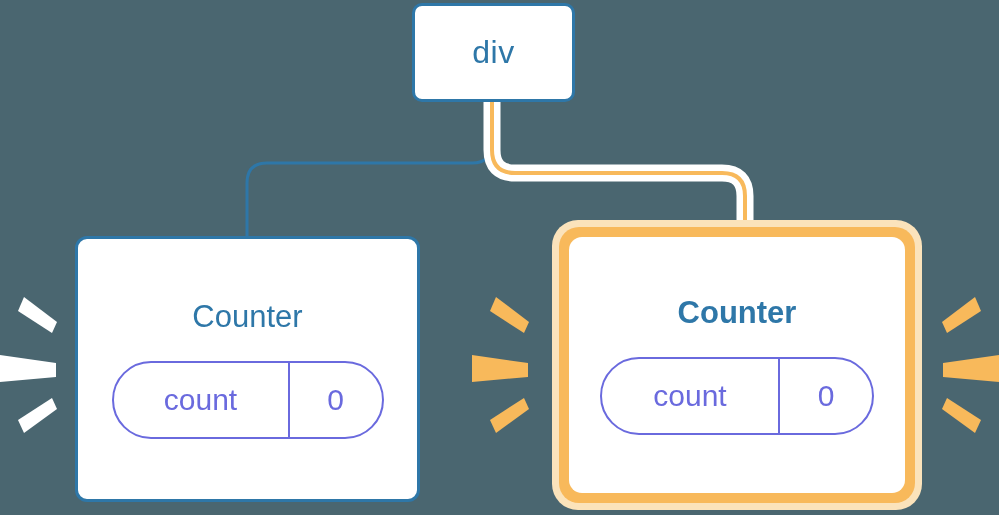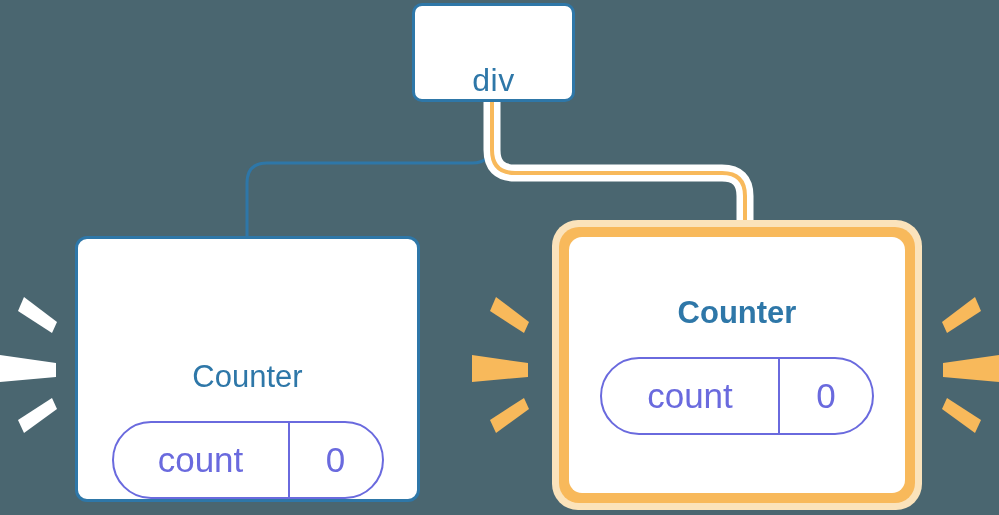--- a/index.html
+++ b/index.html
@@ -13,21 +13,21 @@
   #wires{position:absolute;left:0;top:0;width:999px;height:515px;}
 
   
   .node{
     position:absolute;
     background:#ffffff;
     box-sizing:border-box;
     display:flex;
     flex-direction:column;
     align-items:center;
-    justify-content:flex-end;
+    justify-content:center;
   }
   .node-div{
     left:412px;top:3px;width:163px;height:99px;
     border:3px solid #2e77a8;
     border-radius:10px;
   }
   .node-div .node-title{
     font-size:32px;color:#2e77a8;font-weight:400;letter-spacing:.5px;
   }
 
@@ -74,21 +74,21 @@
   .pill{
     display:flex;align-items:stretch;
     border:2px solid #6a6ade;
     border-radius:999px;
     height:74px;
     overflow:hidden;
   }
   .pill-key,.pill-val{
     display:flex;align-items:center;justify-content:center;
     color:#6a6ade;
-    font-size:35px;
+    font-size:30px;
     font-weight:400;
   }
   .pill-key{width:174px;}
   .pill-val{width:92px;border-left:2px solid #6a6ade;}
   .pill-right .pill-key{width:176px;}
   .pill-right .pill-val{width:92px;}
 
   
   .burst{position:absolute;}
 </style>

